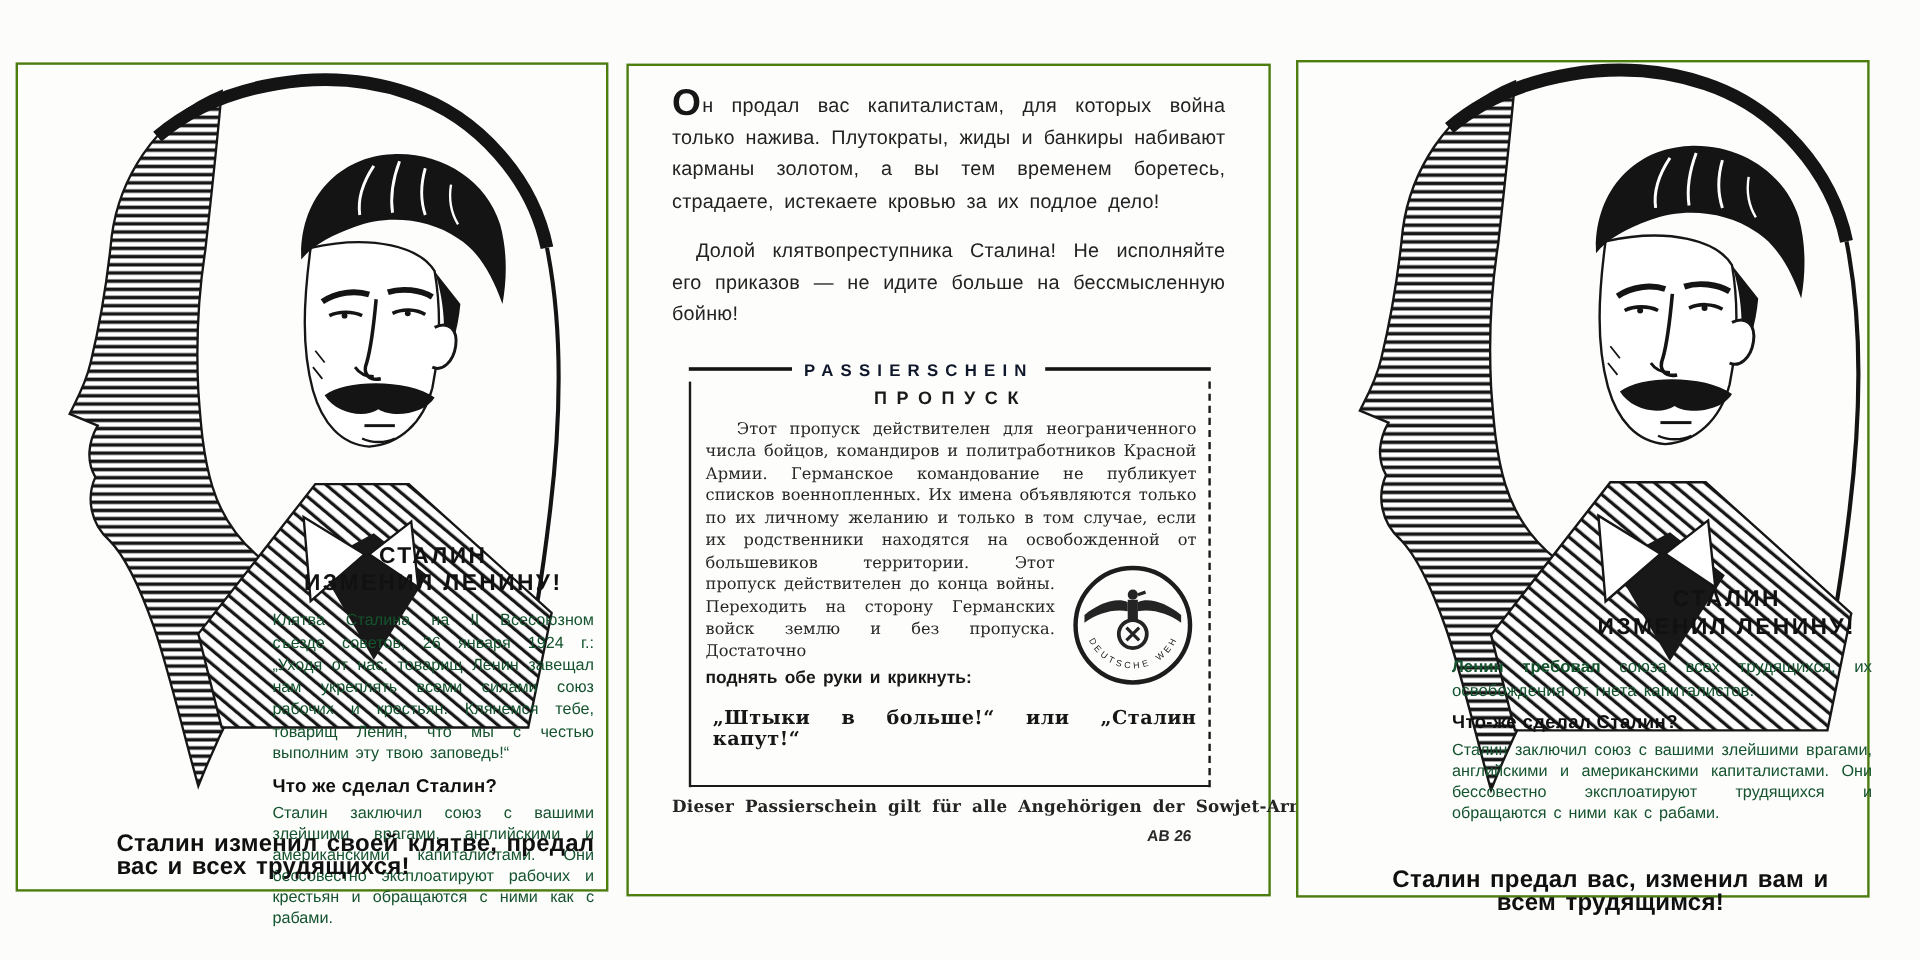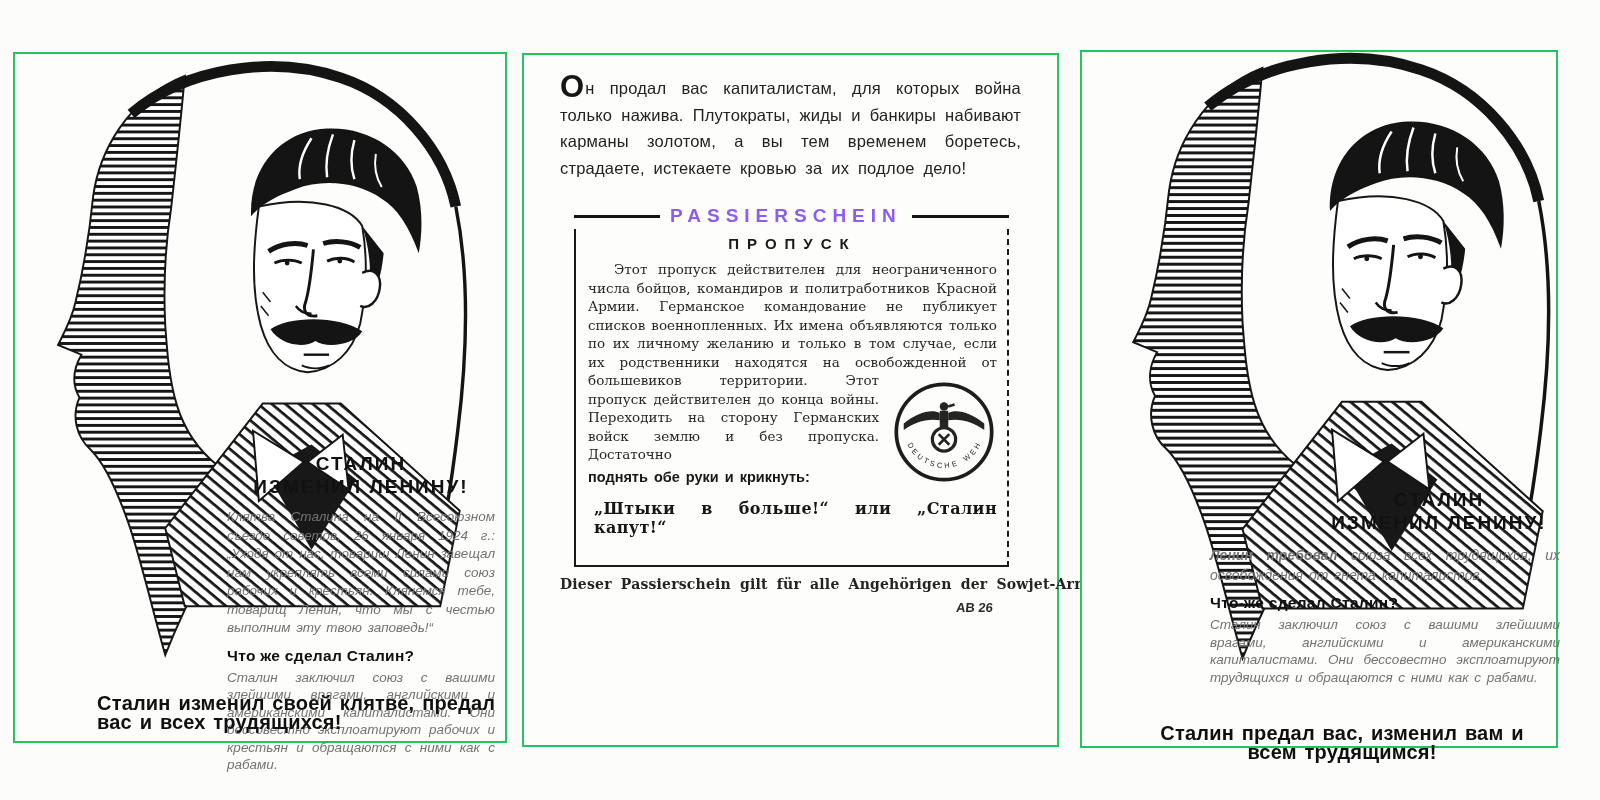--- a/index.html
+++ b/index.html
@@ -6,41 +6,41 @@
   body{
     width:1600px;height:800px;overflow:hidden;
     background:#fcfcfb;
     font-family:"Liberation Sans", sans-serif;
     color:#1b1b1b;
     -webkit-font-smoothing:antialiased;
   }
   .stage{position:relative;width:1600px;height:800px;}
   .panel{
     position:absolute;box-sizing:border-box;
-    border:2px solid #22c55e;background:#fdfdfc;
+    border:2px solid #4d7c0f;background:#fdfdfc;
   }
   #panel-left  {left:13px;  top:52px; width:494px; height:691px;}
   #panel-mid   {left:522px; top:53px; width:537px; height:694px;}
   #panel-right {left:1080px;top:50px; width:478px; height:698px;}
 
   .portrait{position:absolute;pointer-events:none;}
   #panel-left  .portrait{left:4px;top:4px;width:468px;height:648px;}
   #panel-right .portrait{left:2px;top:0px;width:496px;height:656px;}
 
   
   .lp-text{position:absolute;left:212px;top:398px;width:268px;}
   .rp-text{position:absolute;left:128px;top:436px;width:350px;}
   .leaflet-title{
     font-weight:bold;font-size:19px;line-height:23px;
     letter-spacing:2px;text-align:center;color:#111;
   }
   .rp-text .leaflet-title{padding-left:108px;letter-spacing:2px;}
   .oath, .answer, .lenin-par{
     font-size:13.5px;line-height:18.5px;text-align:justify;
-    word-spacing:2px;color:#737373;font-style:italic;
+    word-spacing:2px;color:#14532d;
   }
   .oath{margin-top:10px;}
   .lenin-par{margin-top:12px;font-size:14px;line-height:19.5px;}
   .lenin-par b{font-weight:bold;}
   .q-heading{
     font-weight:bold;font-size:15.5px;margin:9px 0 4px;color:#101010;
     letter-spacing:.3px;
   }
   .answer{font-size:13.5px;line-height:17.5px;}
   .closing{
@@ -61,21 +61,21 @@
     letter-spacing:1px;color:#161616;
   }
   .mp-par2{margin-top:15px;text-indent:20px;}
 
   .pass-wrap{margin:24px 12px 0 14px;}
   .pass-header{display:flex;align-items:center;}
   .pass-header .rule{border-top:3px solid #141414;height:0;}
   .rule-l{width:86px;margin-right:10px;}
   .rule-r{flex:1;margin-left:10px;}
   .pass-header .de{
-    font-weight:bold;font-size:19px;letter-spacing:6px;color:#8b5cf6;
+    font-weight:bold;font-size:14px;letter-spacing:6px;color:#0f172a;
     white-space:nowrap;
   }
   .pass-box{
     border-left:2px solid #1a1a1a;border-bottom:2px solid #1a1a1a;
     border-right:2px dashed #1a1a1a;
     margin-top:2px;padding:4px 10px 28px 12px;overflow:hidden;
   }
   .pass-ru{
     text-align:center;font-weight:bold;font-size:15px;letter-spacing:8px;
     color:#1a1a1a;margin:2px 0 8px;
@@ -168,20 +168,21 @@
       <div class="answer">Сталин заключил союз с вашими злейшими врагами, английскими и американскими капиталистами. Они бессовестно эксплоатируют рабочих и крестьян и обращаются с ними как с рабами.</div>
     </div>
     <div class="closing">Сталин изменил своей клятве, предал вас и всех трудящихся!</div>
   </div>
 
   <div class="panel" id="panel-mid">
     <div class="mp-inner">
 
       <div class="mp-par"><span class="dropcap">О</span><span>н продал вас капиталистам, для которых война только нажива. Плутократы, жиды и банкиры набивают карманы золотом, а вы тем временем боретесь, страдаете, истекаете кровью за их подлое дело!</span></div>
 
+      <div class="mp-par mp-par2">Долой клятвопреступника Сталина! Не исполняйте его приказов — не идите больше на бессмысленную бойню!</div>
 
       <div class="pass-wrap">
         <div class="pass-header">
           <div class="rule rule-l"></div>
           <div class="de">PASSIERSCHEIN</div>
           <div class="rule rule-r"></div>
         </div>
 
         <div class="pass-box">
           <div class="pass-ru">ПРОПУСК</div>

